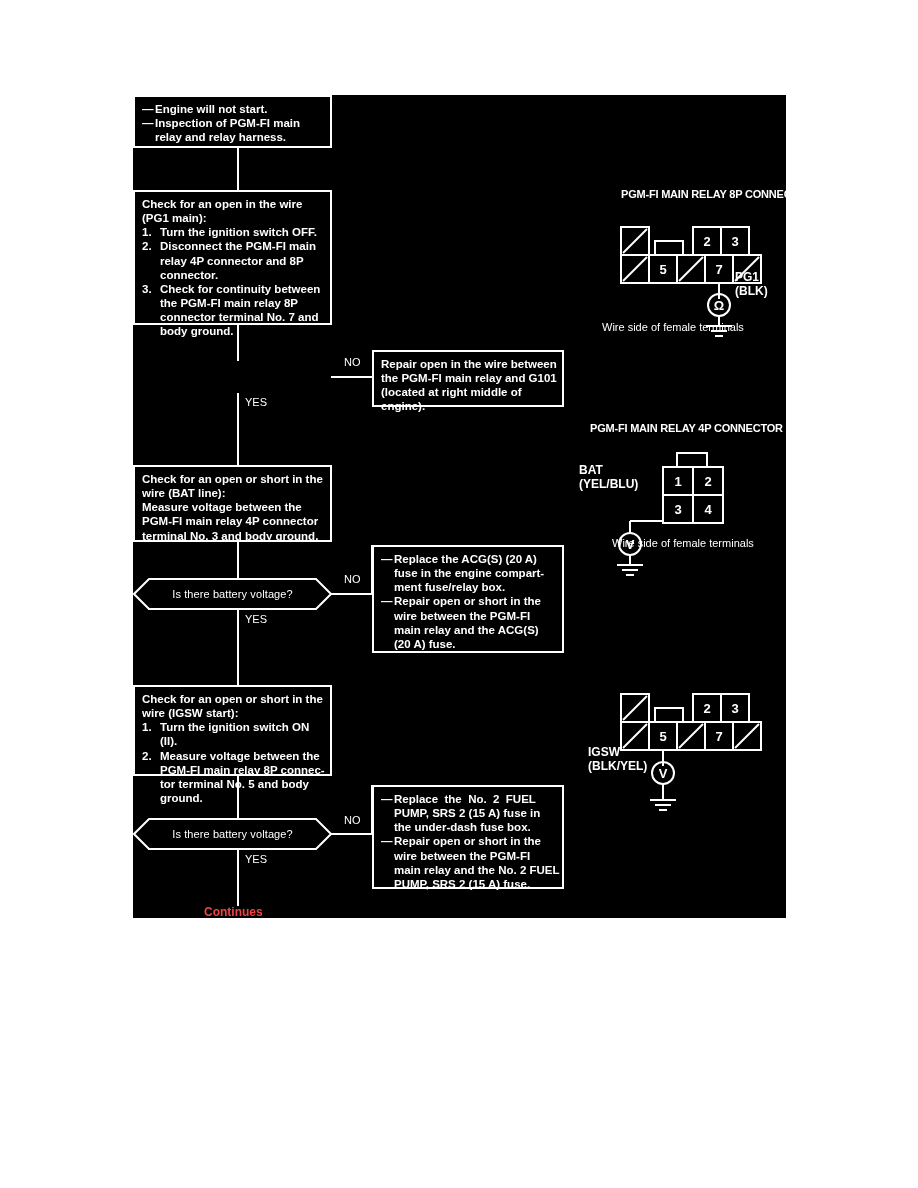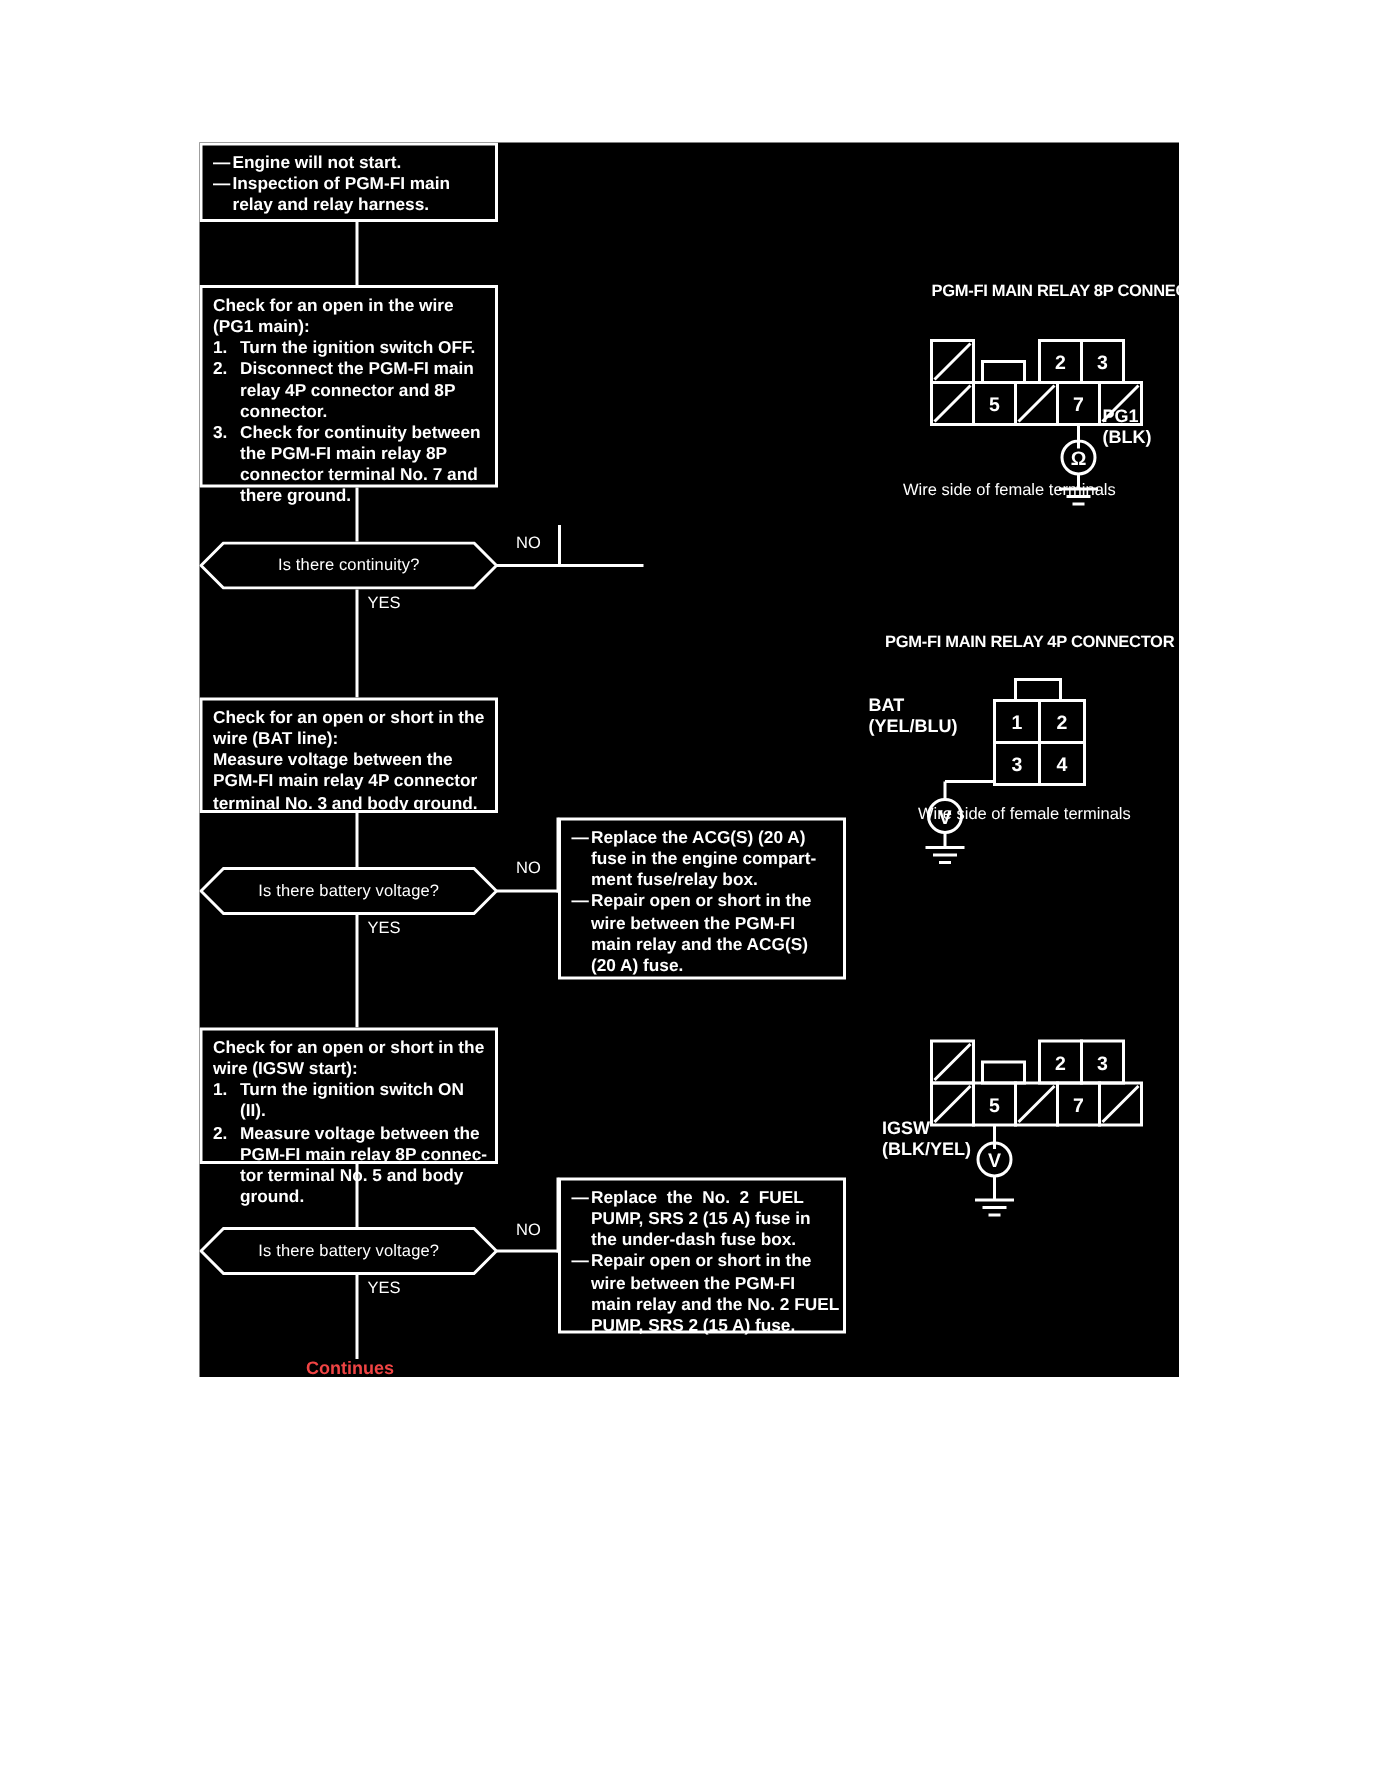--- a/index.html
+++ b/index.html
@@ -165,41 +165,41 @@
           <span class="ln">relay 4P connector and 8P</span>
           <span class="ln">connector.</span>
         </span>
       </div>
       <div class="numrow">
         <span class="num">3.</span>
         <span class="ntxt">
           <span class="ln">Check for continuity between</span>
           <span class="ln">the PGM-FI main relay 8P</span>
           <span class="ln">connector terminal No. 7 and</span>
-          <span class="ln">there ground.</span>
+          <span class="ln">body ground.</span>
         </span>
       </div>
     </div>
 
     <div class="vline" style="left:104px; top:230px; height:36px;"></div>
 
-    <div class="decision" style="left:0px; top:266px; width:199px; height:32px;">
-      <svg class="hex" viewBox="0 0 199 32" preserveAspectRatio="none">
-        <polygon points="16,1 183,1 198,16 183,31 16,31 1,16" fill="none" stroke="#ffffff" stroke-width="2"></polygon>
-      </svg>
-      <div class="dlabel">Is there continuity?</div>
-    </div>
 
     <div class="hline" style="left:198px; top:281px; width:98px;"></div>
     <div class="smalltext" style="left:211px; top:261px;">NO</div>
     <div class="vline" style="left:239px; top:255px; height:28px;"></div>
 
     <div class="vline" style="left:104px; top:298px; height:72px;"></div>
     <div class="smalltext" style="left:112px; top:301px;">YES</div>
 
+    <div class="box just" style="left:239px; top:255px; width:192px; height:57px; font-size:11.5px;">
+      <span class="ln">Repair open in the wire between</span>
+      <span class="ln">the PGM-FI main relay and G101</span>
+      <span class="ln">(located at right middle of</span>
+      <span class="ln">engine).</span>
+    </div>
 
     <div class="box" style="left:0px; top:370px; width:199px; height:77px; font-size:11.5px;">
       <span class="ln">Check for an open or short in the</span>
       <span class="ln">wire (BAT line):</span>
       <span class="ln">Measure voltage between the</span>
       <span class="ln">PGM-FI main relay 4P connector</span>
       <span class="ln">terminal No. 3 and body ground.</span>
     </div>
 
     <div class="vline" style="left:104px; top:447px; height:36px;"></div>

